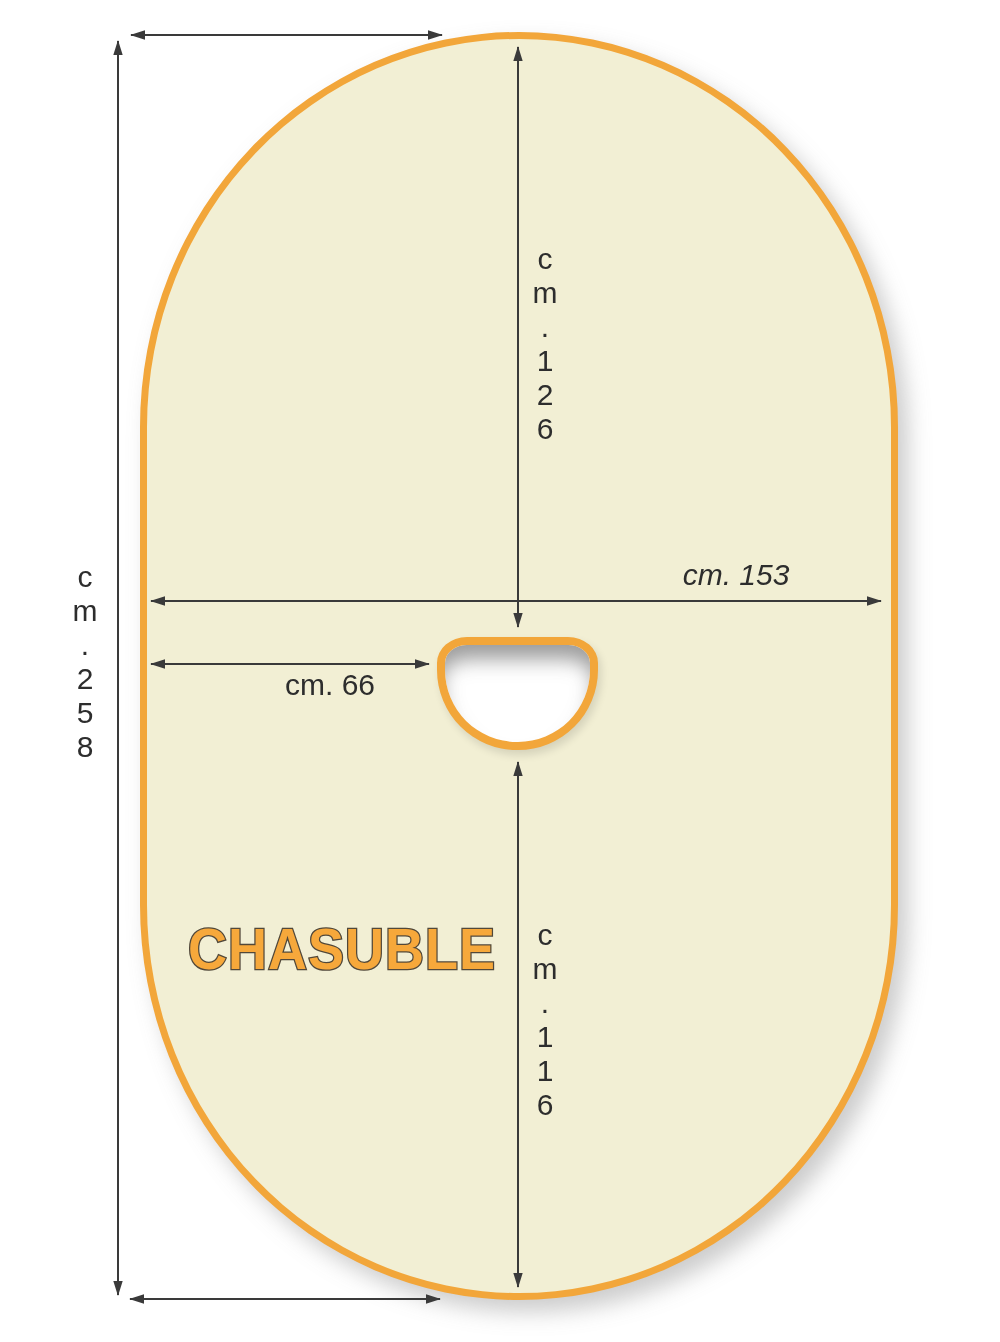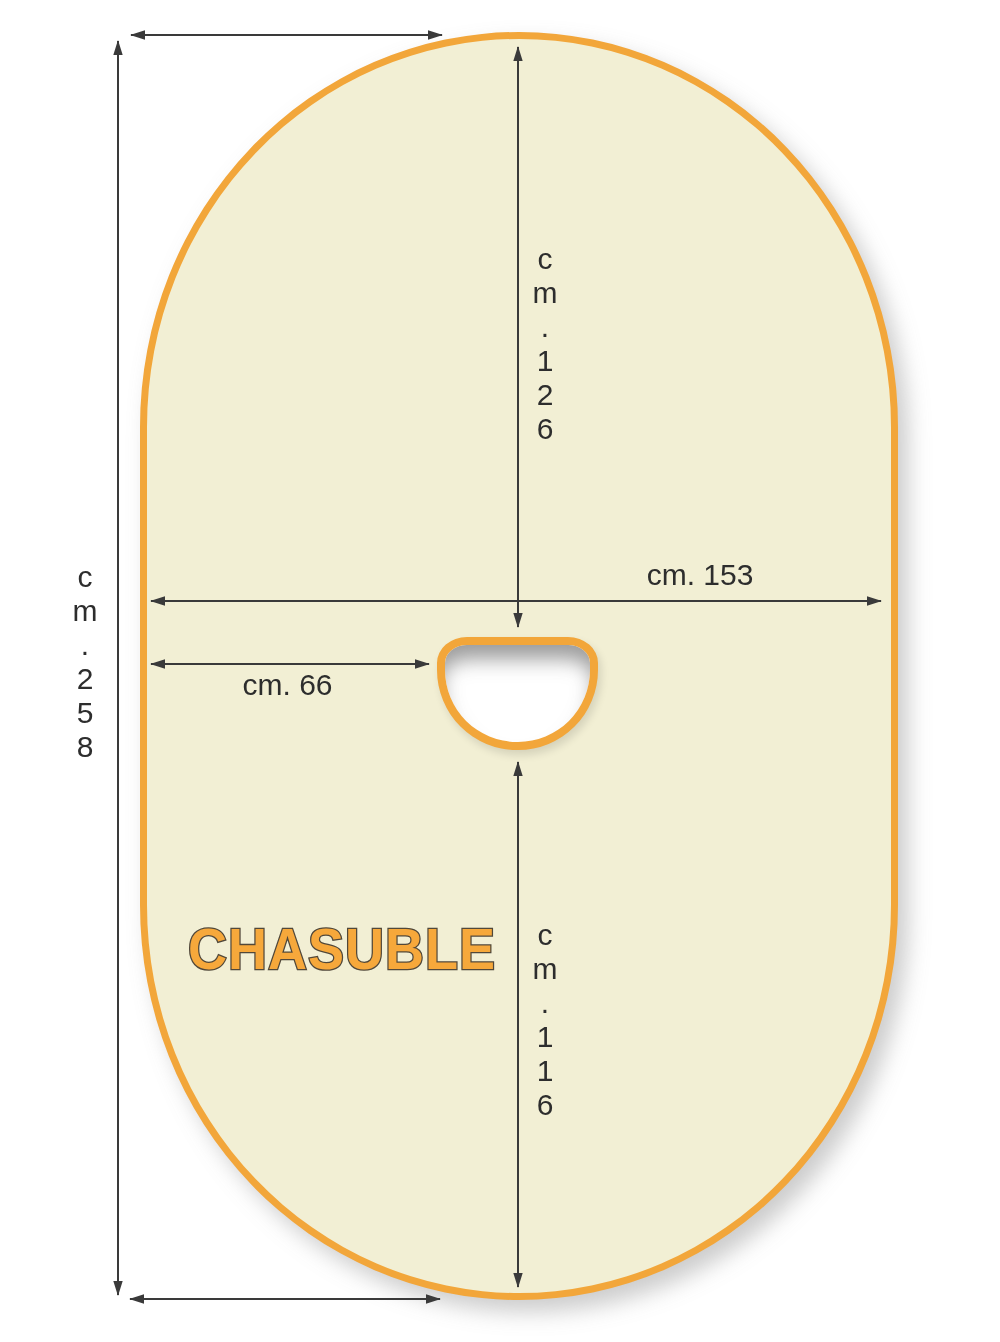--- a/index.html
+++ b/index.html
@@ -118,23 +118,23 @@
 5
 8</div>
 
   <div class="dim-label" style="left:517px; top:242px; width:56px;">c
 m
 .
 1
 2
 6</div>
 
-  <div class="dim-label horiz" style="left:620px; top:558px; width:160px;">cm. 153</div>
+  <div class="dim-label horiz" style="left:656px; top:558px; width:160px;font-style:italic;">cm. 153</div>
 
-  <div class="dim-label horiz" style="left:210px; top:668px; width:155px;">cm. 66</div>
+  <div class="dim-label horiz" style="left:220px; top:668px; width:155px;text-align:right;">cm. 66</div>
 
   <div class="dim-label" style="left:517px; top:918px; width:56px;">c
 m
 .
 1
 1
 6</div>
 
   <div class="garment-title">CHASUBLE</div>
 

